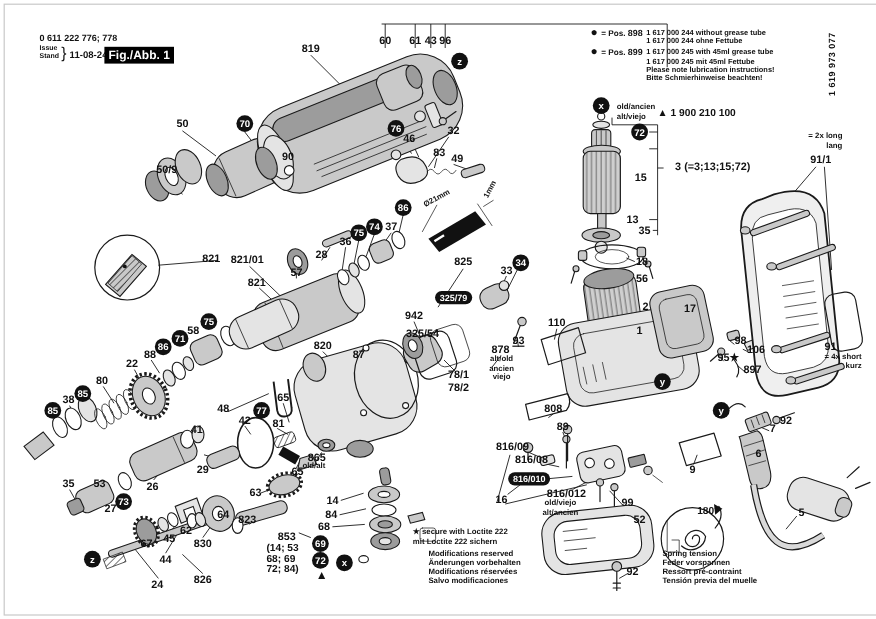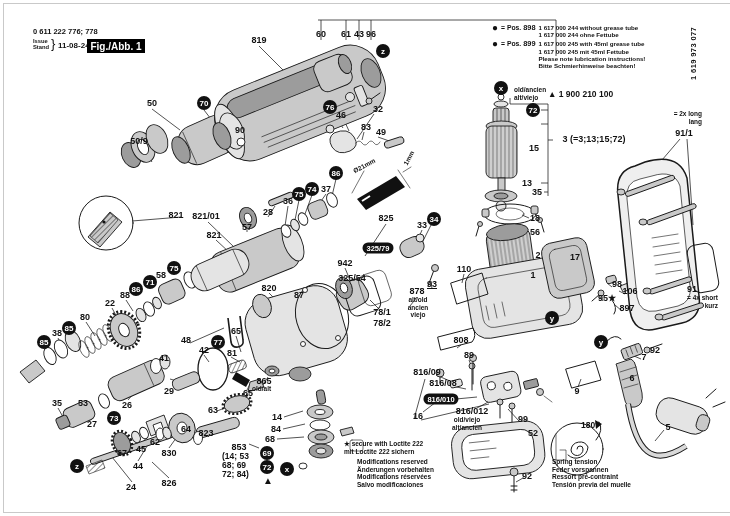--- a/index.html
+++ b/index.html
@@ -550,21 +550,21 @@
       <span class="co inv" style="left: 136px; top: 289px;">86</span>
       <span class="co inv" style="left: 150px; top: 282px;">71</span>
       <span class="co " style="left: 161px; top: 275px;">58</span>
       <span class="co inv" style="left: 174px; top: 268px;">75</span>
       <span class="co " style="left: 85px; top: 317px;">80</span>
       <span class="co " style="left: 57px; top: 333px;">38</span>
       <span class="co inv" style="left: 44px; top: 342px;">85</span>
       <span class="co inv" style="left: 69px; top: 328px;">85</span>
       <span class="co " style="left: 127px; top: 405px;">26</span>
       <span class="co " style="left: 92px; top: 424px;">27</span>
-      <span class="co inv" style="left: 114px; top: 418px;">73</span>
+      <span class="co inv" style="left: 103px; top: 418px;">73</span>
       <span class="co " style="left: 57px; top: 403px;">35</span>
       <span class="co " style="left: 83px; top: 403px;">53</span>
       <span class="co inv" style="left: 77px; top: 466px;">z</span>
       <span class="co " style="left: 122px; top: 453px;">67</span>
       <span class="co " style="left: 141px; top: 449px; text-align: right;">45</span>
       <span class="co " style="left: 138px; top: 466px;">44</span>
       <span class="co " style="left: 131px; top: 487px;">24</span>
       <span class="co " style="left: 155px; top: 442px;">62</span>
       <span class="co " style="left: 169px; top: 453px;">830</span>
       <span class="co " style="left: 169px; top: 483px;">826</span>

